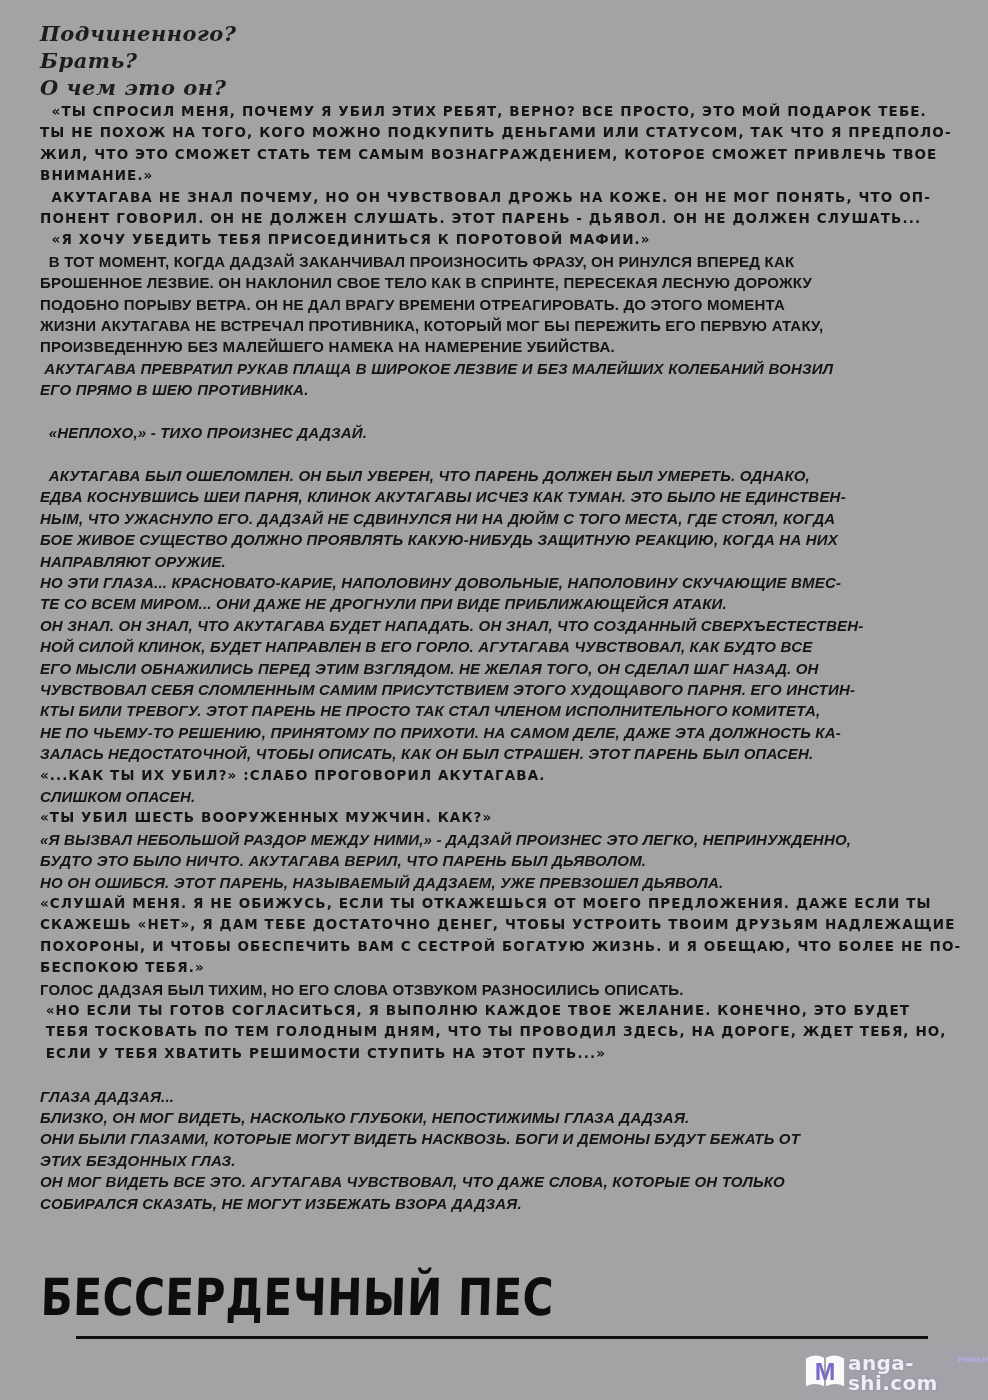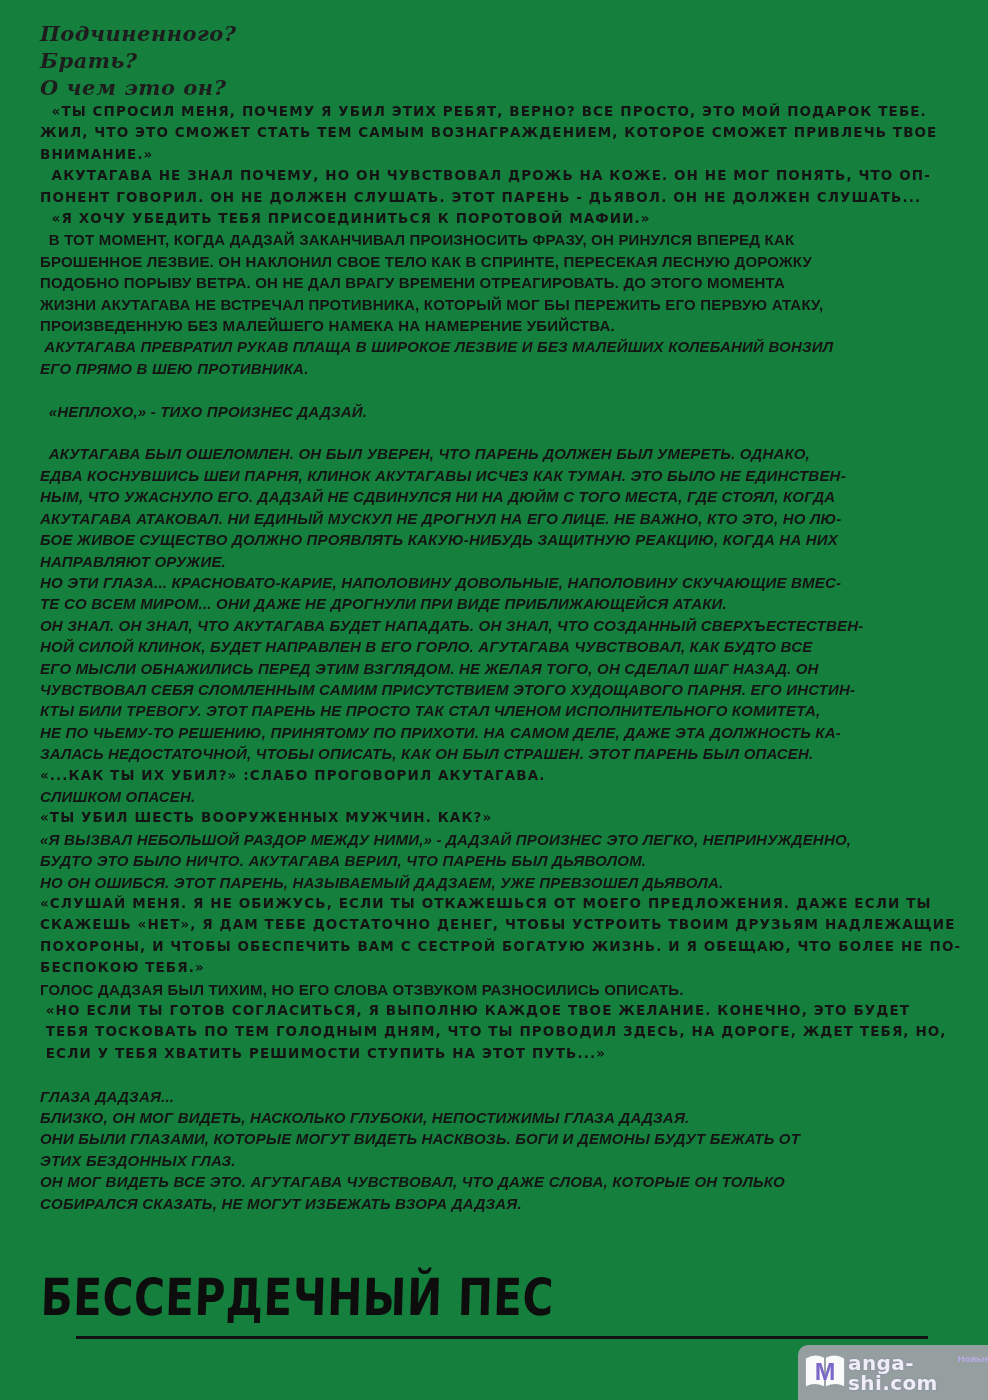--- a/index.html
+++ b/index.html
@@ -1,19 +1,19 @@
 <!DOCTYPE html>
 <html><head>
 <meta charset="utf-8">
 <style>
   html,body{margin:0;padding:0;background:#e8e8e8;}
   .page{
     position:relative;
     width:988px;height:1400px;
-    background:#15803d;
+    background:#a3a3a3;
     overflow:hidden;
     font-family:"Liberation Sans",sans-serif;
   }
   .text-col{
     position:absolute;
     left:40px;top:20px;right:22px;
   }
   .ln{
     white-space:pre;
     color:#141414;
@@ -100,39 +100,39 @@
 </head>
 <body>
 
 <div class="page">
 
   <div class="text-col">
       <div class="ln hand">Подчиненного?</div>
       <div class="ln hand">Брать?</div>
       <div class="ln hand">О чем это он?</div>
       <div class="ln round">  «ТЫ СПРОСИЛ МЕНЯ, ПОЧЕМУ Я УБИЛ ЭТИХ РЕБЯТ, ВЕРНО? ВСЕ ПРОСТО, ЭТО МОЙ ПОДАРОК ТЕБЕ.</div>
+      <div class="ln round">ТЫ НЕ ПОХОЖ НА ТОГО, КОГО МОЖНО ПОДКУПИТЬ ДЕНЬГАМИ ИЛИ СТАТУСОМ, ТАК ЧТО Я ПРЕДПОЛО-</div>
       <div class="ln round">ЖИЛ, ЧТО ЭТО СМОЖЕТ СТАТЬ ТЕМ САМЫМ ВОЗНАГРАЖДЕНИЕМ, КОТОРОЕ СМОЖЕТ ПРИВЛЕЧЬ ТВОЕ</div>
       <div class="ln round">ВНИМАНИЕ.»</div>
       <div class="ln round">  АКУТАГАВА НЕ ЗНАЛ ПОЧЕМУ, НО ОН ЧУВСТВОВАЛ ДРОЖЬ НА КОЖЕ. ОН НЕ МОГ ПОНЯТЬ, ЧТО ОП-</div>
       <div class="ln round">ПОНЕНТ ГОВОРИЛ. ОН НЕ ДОЛЖЕН СЛУШАТЬ. ЭТОТ ПАРЕНЬ - ДЬЯВОЛ. ОН НЕ ДОЛЖЕН СЛУШАТЬ...</div>
       <div class="ln round">  «Я ХОЧУ УБЕДИТЬ ТЕБЯ ПРИСОЕДИНИТЬСЯ К ПОРОТОВОЙ МАФИИ.»</div>
       <div class="ln cond">  В ТОТ МОМЕНТ, КОГДА ДАДЗАЙ ЗАКАНЧИВАЛ ПРОИЗНОСИТЬ ФРАЗУ, ОН РИНУЛСЯ ВПЕРЕД КАК</div>
       <div class="ln cond">БРОШЕННОЕ ЛЕЗВИЕ. ОН НАКЛОНИЛ СВОЕ ТЕЛО КАК В СПРИНТЕ, ПЕРЕСЕКАЯ ЛЕСНУЮ ДОРОЖКУ</div>
       <div class="ln cond">ПОДОБНО ПОРЫВУ ВЕТРА. ОН НЕ ДАЛ ВРАГУ ВРЕМЕНИ ОТРЕАГИРОВАТЬ. ДО ЭТОГО МОМЕНТА</div>
       <div class="ln cond">ЖИЗНИ АКУТАГАВА НЕ ВСТРЕЧАЛ ПРОТИВНИКА, КОТОРЫЙ МОГ БЫ ПЕРЕЖИТЬ ЕГО ПЕРВУЮ АТАКУ,</div>
       <div class="ln cond">ПРОИЗВЕДЕННУЮ БЕЗ МАЛЕЙШЕГО НАМЕКА НА НАМЕРЕНИЕ УБИЙСТВА.</div>
       <div class="ln itc"> АКУТАГАВА ПРЕВРАТИЛ РУКАВ ПЛАЩА В ШИРОКОЕ ЛЕЗВИЕ И БЕЗ МАЛЕЙШИХ КОЛЕБАНИЙ ВОНЗИЛ</div>
       <div class="ln itc">ЕГО ПРЯМО В ШЕЮ ПРОТИВНИКА.</div>
       <div class="ln gap"></div>
       <div class="ln itc">  «НЕПЛОХО,» - ТИХО ПРОИЗНЕС ДАДЗАЙ.</div>
       <div class="ln gap"></div>
       <div class="ln itc">  АКУТАГАВА БЫЛ ОШЕЛОМЛЕН. ОН БЫЛ УВЕРЕН, ЧТО ПАРЕНЬ ДОЛЖЕН БЫЛ УМЕРЕТЬ. ОДНАКО,</div>
       <div class="ln itc">ЕДВА КОСНУВШИСЬ ШЕИ ПАРНЯ, КЛИНОК АКУТАГАВЫ ИСЧЕЗ КАК ТУМАН. ЭТО БЫЛО НЕ ЕДИНСТВЕН-</div>
       <div class="ln itc">НЫМ, ЧТО УЖАСНУЛО ЕГО. ДАДЗАЙ НЕ СДВИНУЛСЯ НИ НА ДЮЙМ С ТОГО МЕСТА, ГДЕ СТОЯЛ, КОГДА</div>
-      <div class="ln itc">АКУТАГАВА АТАКОВАЛ. НИ ЕДИНЫЙ МУСКУЛ НЕ ДРОГНУЛ НА ЕГО ЛИЦЕ. НЕ ВАЖНО, КТО ЭТО, НО ЛЮ-</div>
       <div class="ln itc">БОЕ ЖИВОЕ СУЩЕСТВО ДОЛЖНО ПРОЯВЛЯТЬ КАКУЮ-НИБУДЬ ЗАЩИТНУЮ РЕАКЦИЮ, КОГДА НА НИХ</div>
       <div class="ln itc">НАПРАВЛЯЮТ ОРУЖИЕ.</div>
       <div class="ln itc">НО ЭТИ ГЛАЗА... КРАСНОВАТО-КАРИЕ, НАПОЛОВИНУ ДОВОЛЬНЫЕ, НАПОЛОВИНУ СКУЧАЮЩИЕ ВМЕС-</div>
       <div class="ln itc">ТЕ СО ВСЕМ МИРОМ... ОНИ ДАЖЕ НЕ ДРОГНУЛИ ПРИ ВИДЕ ПРИБЛИЖАЮЩЕЙСЯ АТАКИ.</div>
       <div class="ln itc">ОН ЗНАЛ. ОН ЗНАЛ, ЧТО АКУТАГАВА БУДЕТ НАПАДАТЬ. ОН ЗНАЛ, ЧТО СОЗДАННЫЙ СВЕРХЪЕСТЕСТВЕН-</div>
       <div class="ln itc">НОЙ СИЛОЙ КЛИНОК, БУДЕТ НАПРАВЛЕН В ЕГО ГОРЛО. АГУТАГАВА ЧУВСТВОВАЛ, КАК БУДТО ВСЕ</div>
       <div class="ln itc">ЕГО МЫСЛИ ОБНАЖИЛИСЬ ПЕРЕД ЭТИМ ВЗГЛЯДОМ. НЕ ЖЕЛАЯ ТОГО, ОН СДЕЛАЛ ШАГ НАЗАД. ОН</div>
       <div class="ln itc">ЧУВСТВОВАЛ СЕБЯ СЛОМЛЕННЫМ САМИМ ПРИСУТСТВИЕМ ЭТОГО ХУДОЩАВОГО ПАРНЯ. ЕГО ИНСТИН-</div>
       <div class="ln itc">КТЫ БИЛИ ТРЕВОГУ. ЭТОТ ПАРЕНЬ НЕ ПРОСТО ТАК СТАЛ ЧЛЕНОМ ИСПОЛНИТЕЛЬНОГО КОМИТЕТА,</div>
       <div class="ln itc">НЕ ПО ЧЬЕМУ-ТО РЕШЕНИЮ, ПРИНЯТОМУ ПО ПРИХОТИ. НА САМОМ ДЕЛЕ, ДАЖЕ ЭТА ДОЛЖНОСТЬ КА-</div>

